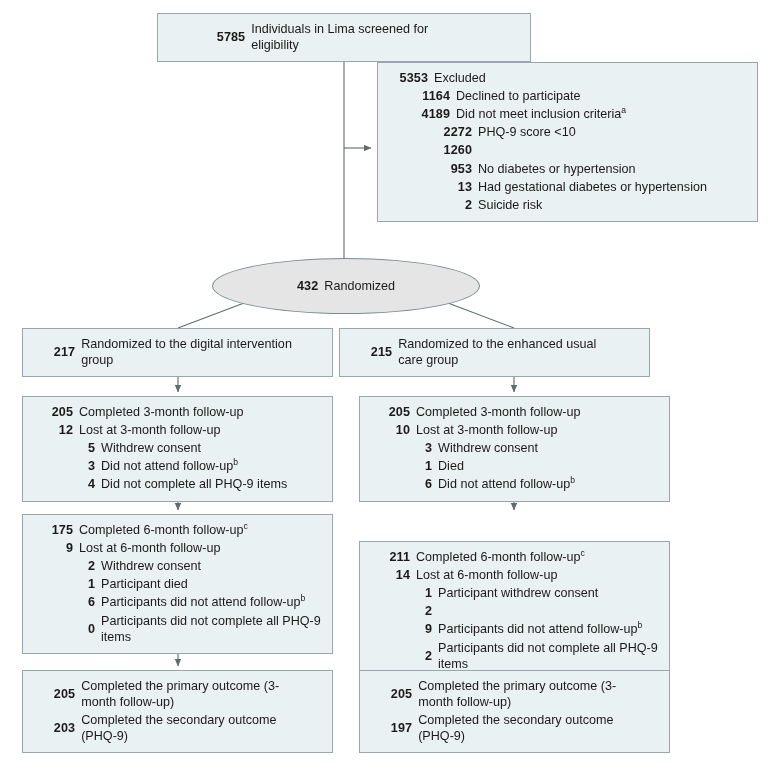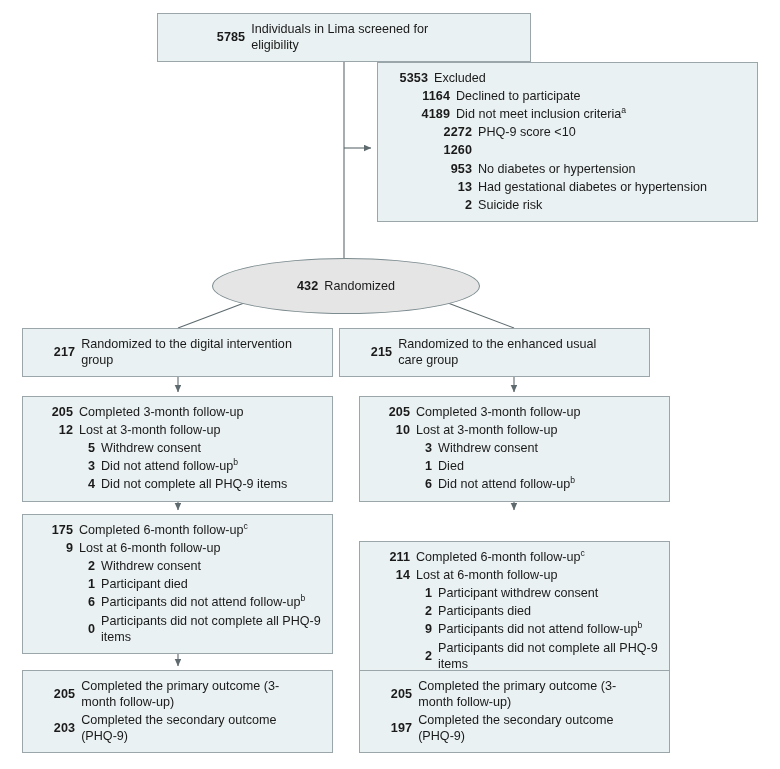--- a/index.html
+++ b/index.html
@@ -246,21 +246,20 @@
     <div class="row lvl0">
       <span class="num">14</span>
       <span class="txt">Lost at 6-month follow-up</span>
     </div>
     <div class="row lvl1">
       <span class="num">1</span>
       <span class="txt"><span>Participant withdrew consent</span><sup></sup></span>
     </div>
     <div class="row lvl1">
       <span class="num">2</span>
-      <span class="txt"><span>Participants died</span><sup></sup></span>
     </div>
     <div class="row lvl1">
       <span class="num">9</span>
       <span class="txt"><span>Participants did not attend follow-up</span><sup>b</sup></span>
     </div>
     <div class="row lvl1">
       <span class="num">2</span>
       <span class="txt"><span>Participants did not complete all PHQ-9 items</span><sup></sup></span>
     </div>
   </div>

